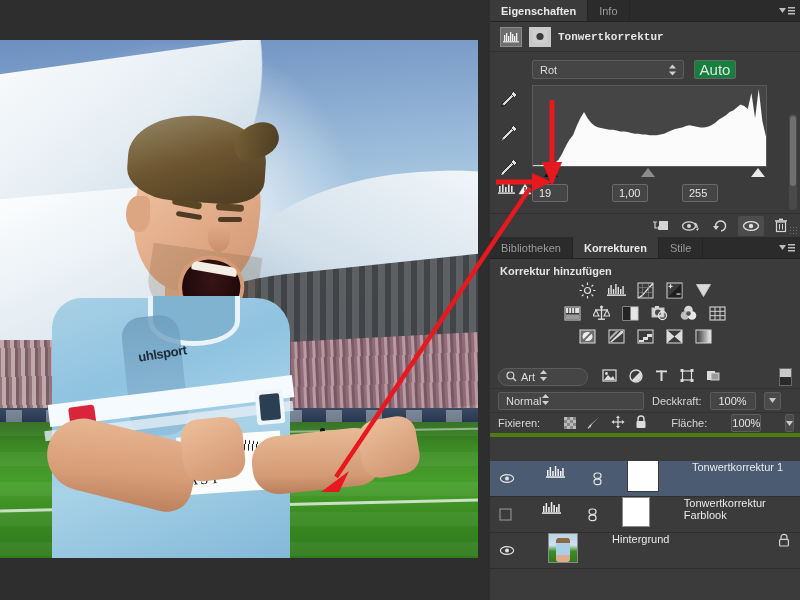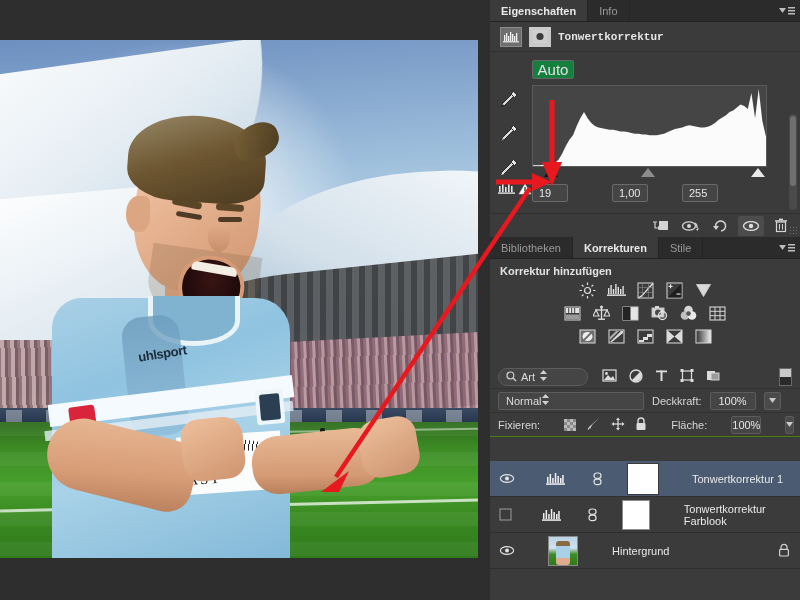--- a/index.html
+++ b/index.html
@@ -449,27 +449,27 @@
     font-size:11px; color:#e4e4e4;
   }
   .stepper {
     width: 17px; height: 18px;
     background:#4a4a4a; border:1px solid #5c5c5c; border-radius:2px;
     display:flex; align-items:center; justify-content:center;
   }
   .lock-row {
     display:flex; align-items:center; gap: 24px;
     height: 24px; padding: 0 8px;
-    border-bottom: 1px solid #4d7c0f;
+    border-bottom: 4px solid #4d7c0f;
   }
   .lock-icons { display:flex; gap: 10px; align-items:center; }
 
   .layer-list { position:absolute; left:0; right:0; top:96px; bottom:0; }
   .layer {
-    display:flex; align-items:center;
+    display:flex; 
     height: 36px;
     border-bottom: 1px solid #2f2f2f;
     padding-left: 4px;
     background: #3b3b3b;
     gap: 24px;
   }
   .layer.selected { background: #4a5b72; }
   .eye-cell { width: 26px; display:flex; align-items:center; justify-content:center; }
   .adj-thumb {
     width: 22px; height: 22px;
@@ -609,20 +609,29 @@
         <div class="icon-box flat">
           <svg width="14" height="13" viewBox="0 0 14 13">
             <rect width="14" height="13" fill="#cfcfcf"></rect>
             <circle cx="7" cy="6.5" r="3.6" fill="#3a3a3a"></circle>
           </svg>
         </div>
         <div class="props-title">Tonwertkorrektur</div>
       </div>
 
       <div class="chan-row">
+        <div class="select">
+          <span>Rot</span>
+          <span class="arrows">
+            <svg width="9" height="11" viewBox="0 0 9 11">
+              <polygon points="4.5,0 8,4 1,4" fill="#cfcfcf"></polygon>
+              <polygon points="4.5,11 8,7 1,7" fill="#cfcfcf"></polygon>
+            </svg>
+          </span>
+        </div>
         <div class="btn-auto">Auto</div>
       </div>
 
       <div class="hist-zone">
         <div class="droppers">
           <div>
             <svg width="22" height="20" viewBox="0 0 22 20">
               <path d="M15.5 2.5 L19 6 L16.5 8.5 L13 5 Z" fill="#e3e3e3" stroke="#2a2a2a" stroke-width="1"></path>
               <path d="M13.5 5.5 L4 15 L3 18 L6 17 L15.5 7.5 Z" fill="#d9d9d9" stroke="#2a2a2a" stroke-width="1"></path>
               <path d="M5 15 L3 18 L6 17 Z" fill="#1a1a1a"></path>

